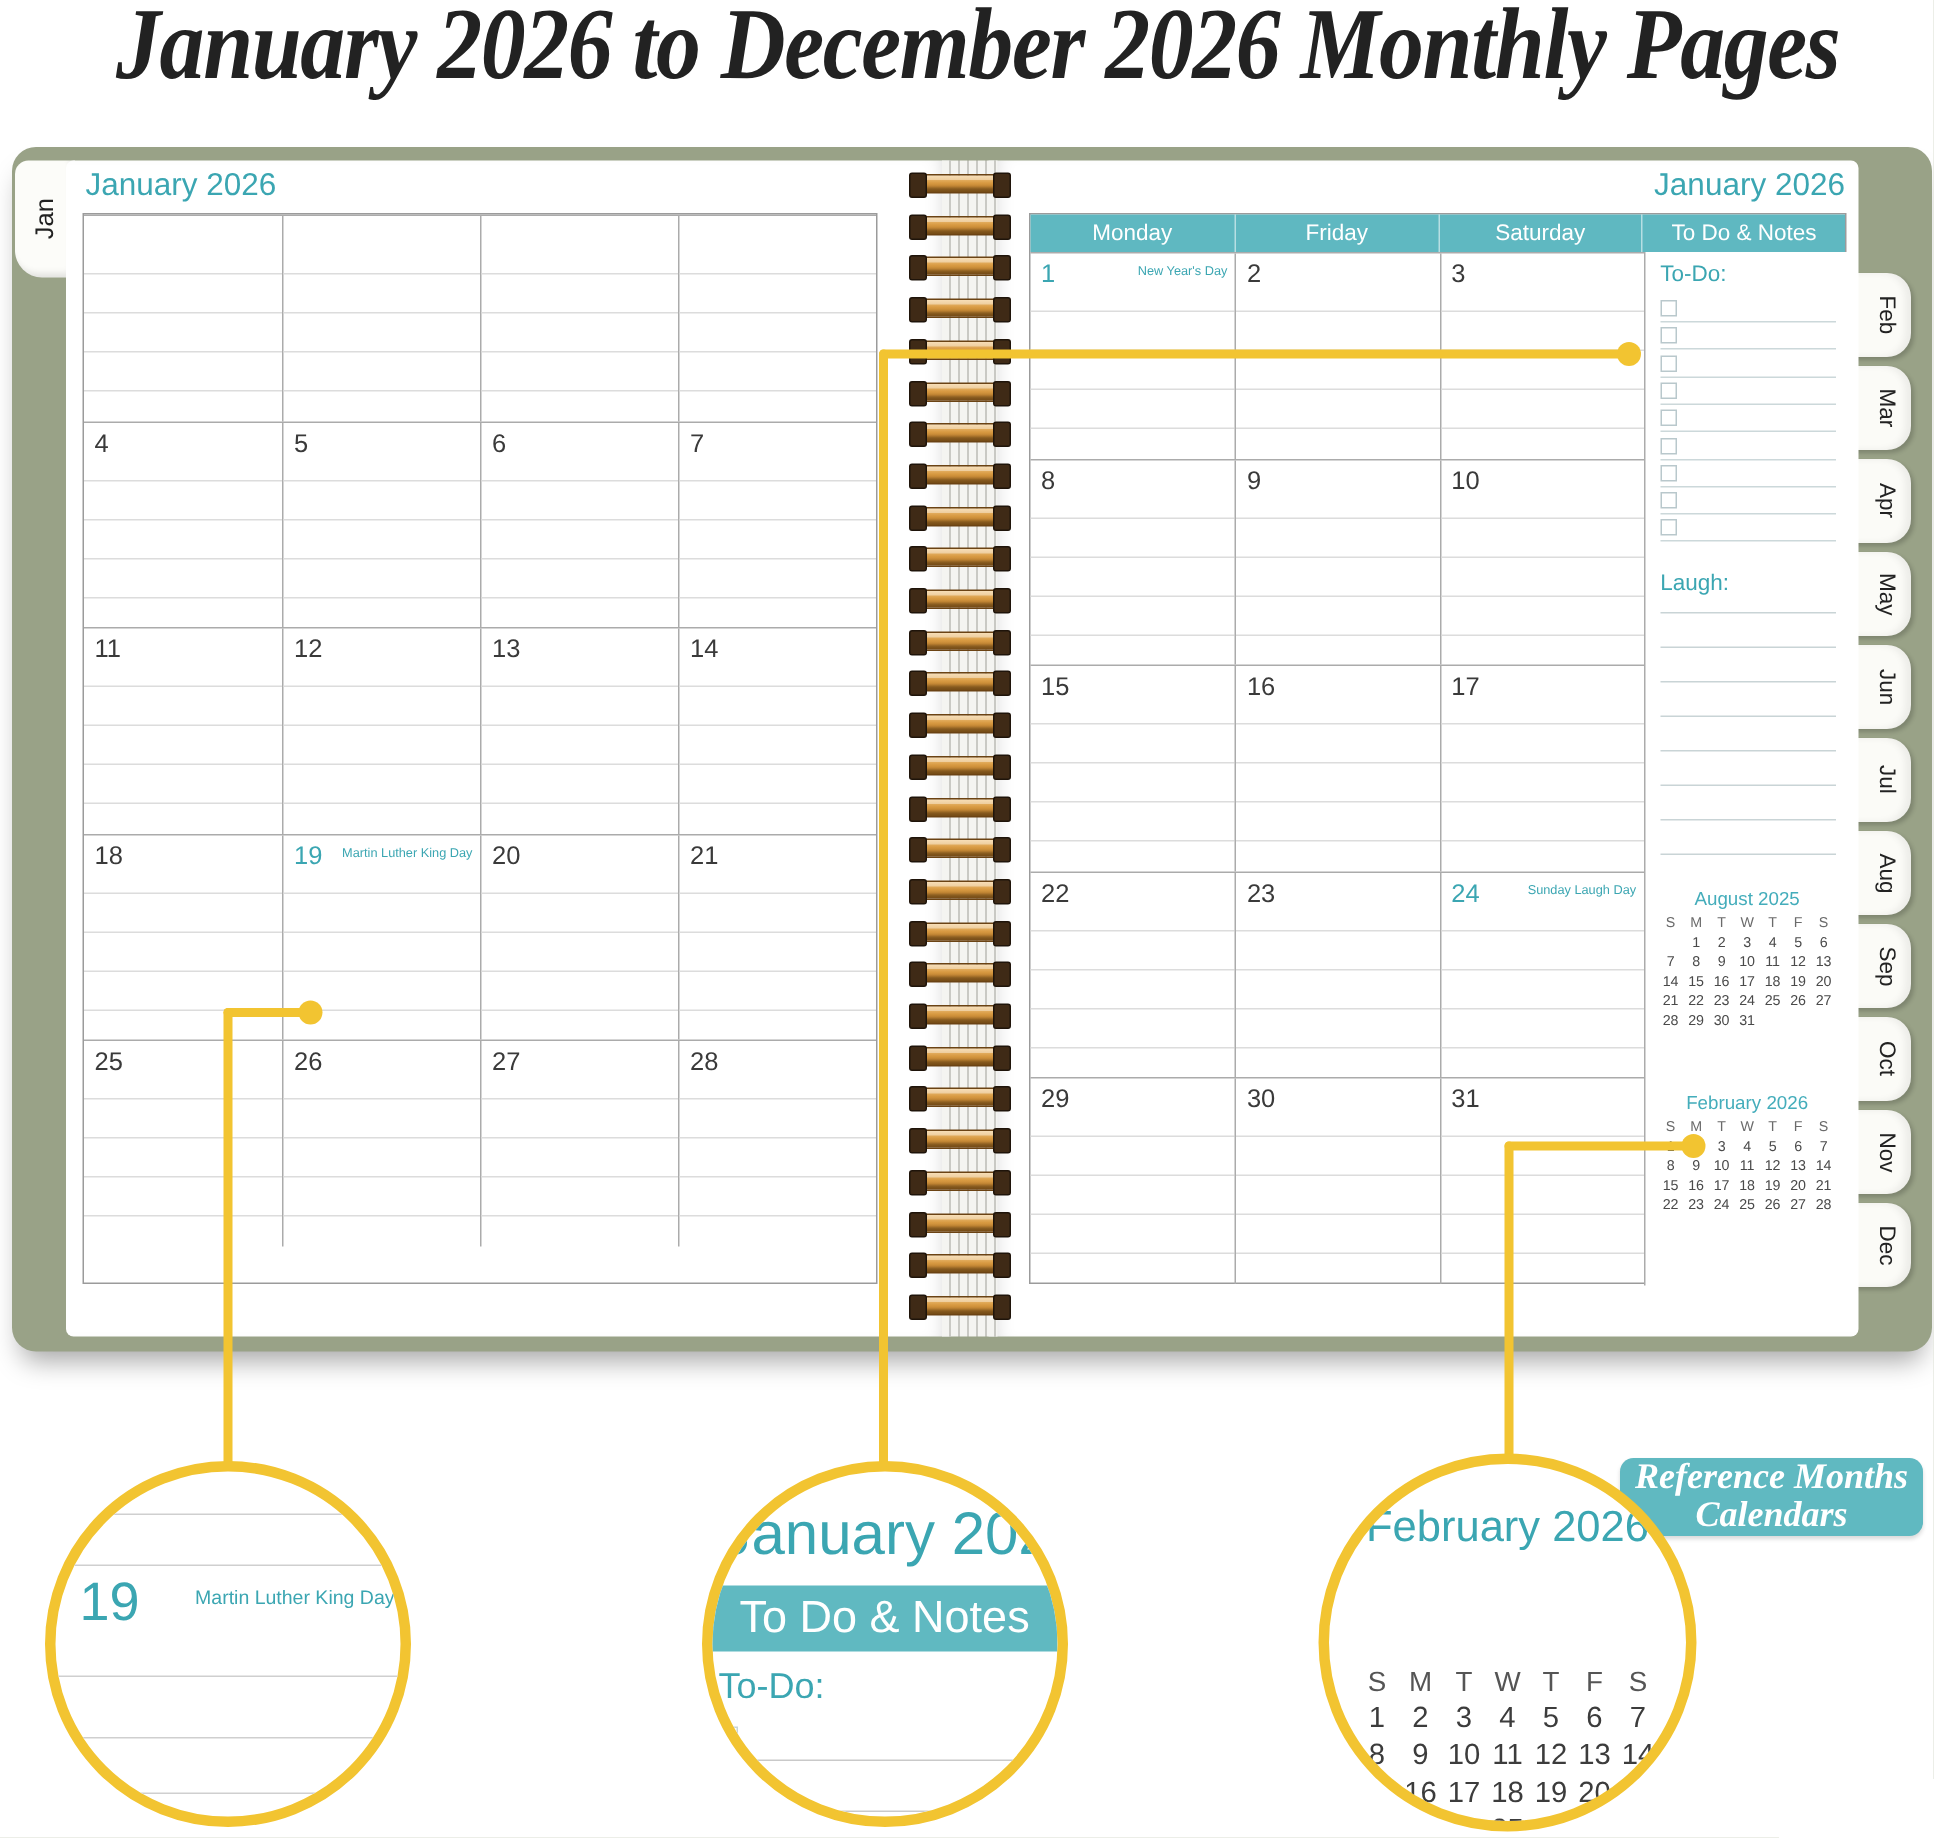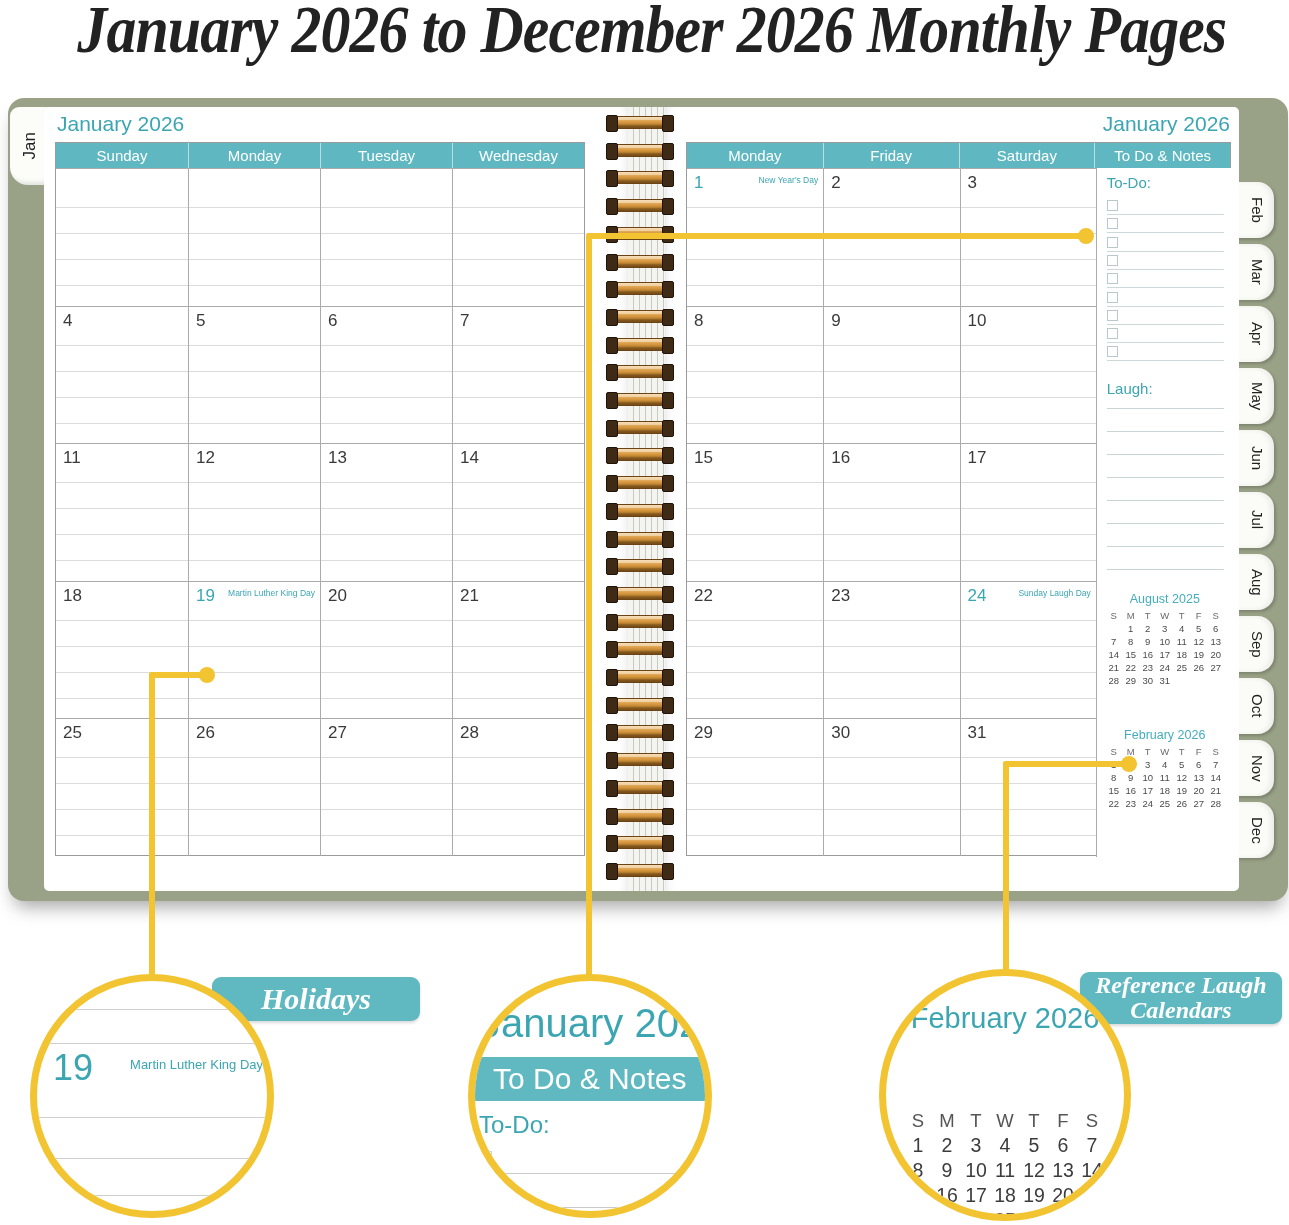--- a/index.html
+++ b/index.html
@@ -180,26 +180,20 @@
         <div class="coil" style="top: 682.8px;"></div>
         <div class="coil" style="top: 710.5px;"></div>
         <div class="coil" style="top: 738.2px;"></div>
         <div class="coil" style="top: 765.9px;"></div>
       </div>
 
     <div class="ptitle lt">January 2026</div>
     <div class="ptitle rt">January 2026</div>
 
     <div class="grid grid-left" id="gridL">
-      <div class="ghead">
-          <div class="hcell">Sunday</div>
-          <div class="hcell">Monday</div>
-          <div class="hcell">Tuesday</div>
-          <div class="hcell">Wednesday</div>
-        </div>
       <div class="gbody">
           <div class="grow">
             <div class="cell">
               <div class="rule" style="top: 38px;"></div>
               <div class="rule" style="top: 64px;"></div>
               <div class="rule" style="top: 90px;"></div>
               <div class="rule" style="top: 116px;"></div>
             </div>
             <div class="cell">
               <div class="rule" style="top: 38px;"></div>
@@ -622,25 +616,22 @@
   <div class="ydot" style="left:199px;top:667px;"></div>
 
   <div class="yl" style="left:586px;top:233px;width:498px;height:6px;"></div>
   <div class="yl" style="left:586px;top:233px;width:6px;height:751px;"></div>
   <div class="ydot" style="left:1078px;top:228px;"></div>
 
   <div class="yl" style="left:1003px;top:761px;width:124px;height:6px;"></div>
   <div class="yl" style="left:1003px;top:761px;width:6px;height:218px;"></div>
   <div class="ydot" style="left:1121px;top:756px;"></div>
 
-  <div class="badge badge1">
-    <span>Holidays</span>
-  </div>
   <div class="badge badge3">
-    <span>Reference Laugh</span>
+    <span>Reference Months</span>
     <span>Calendars</span>
   </div>
 
   <div class="circle c1">
     <div class="cline" style="top:28px;"></div>
     <div class="cline" style="top:62px;"></div>
     <div class="cline" style="top:136px;"></div>
     <div class="cline" style="top:177px;"></div>
     <div class="cline" style="top:214px;"></div>
     <div class="big-date">19</div>

